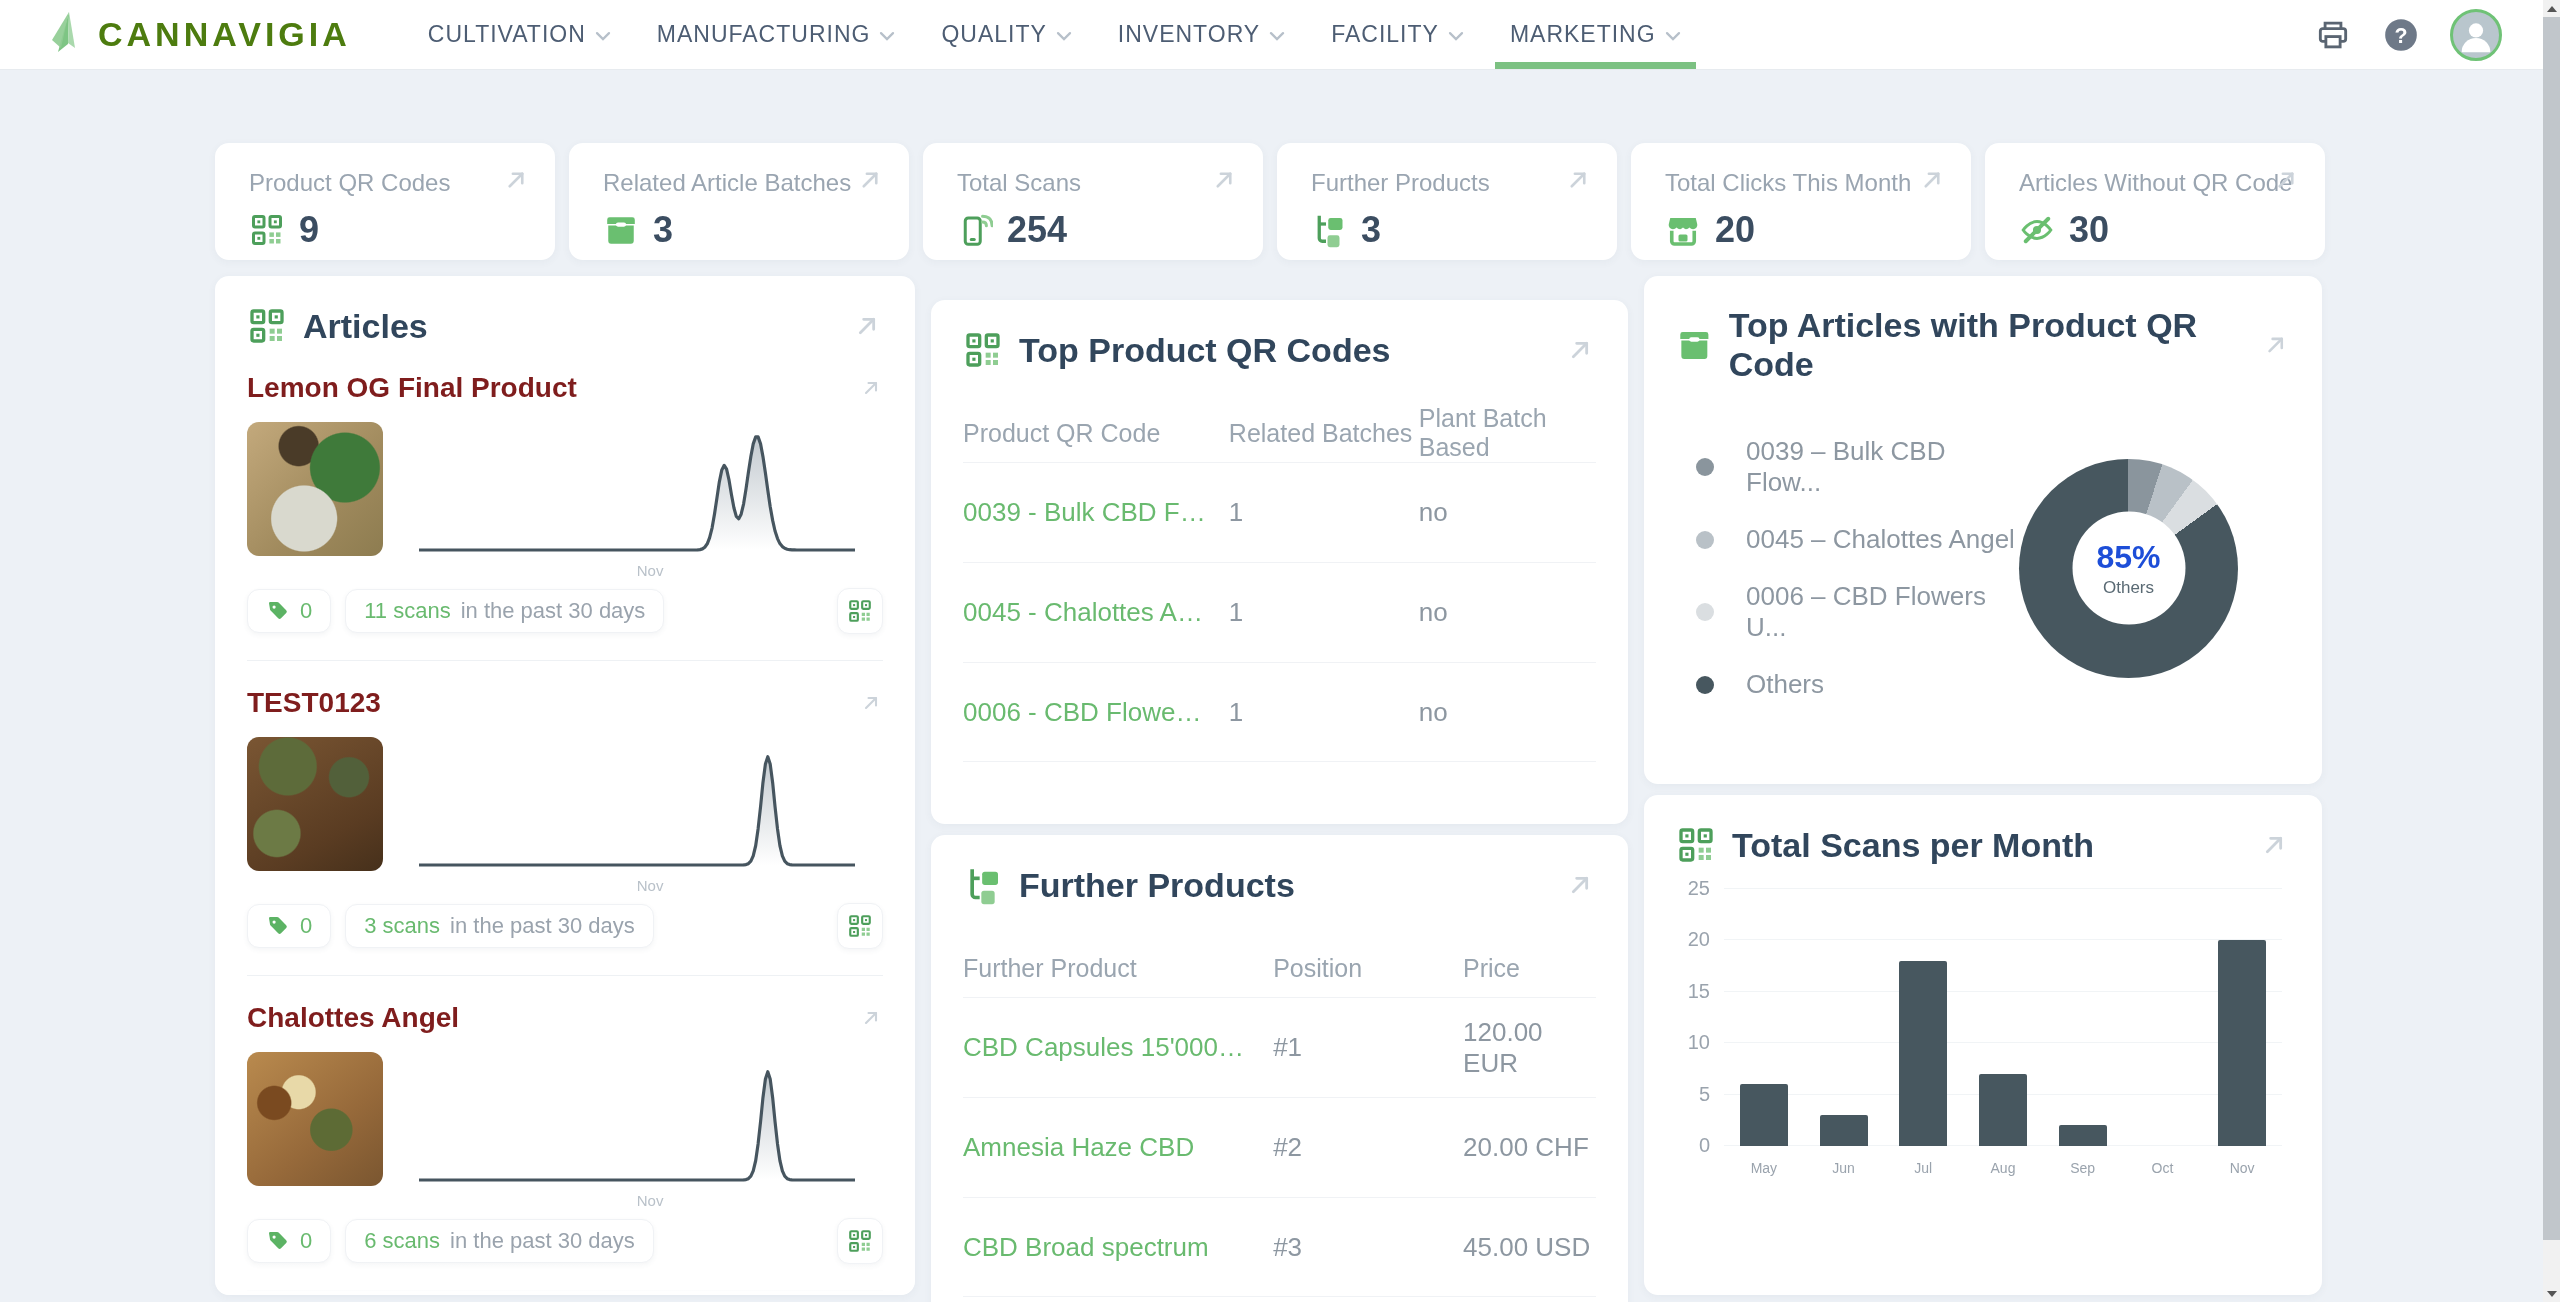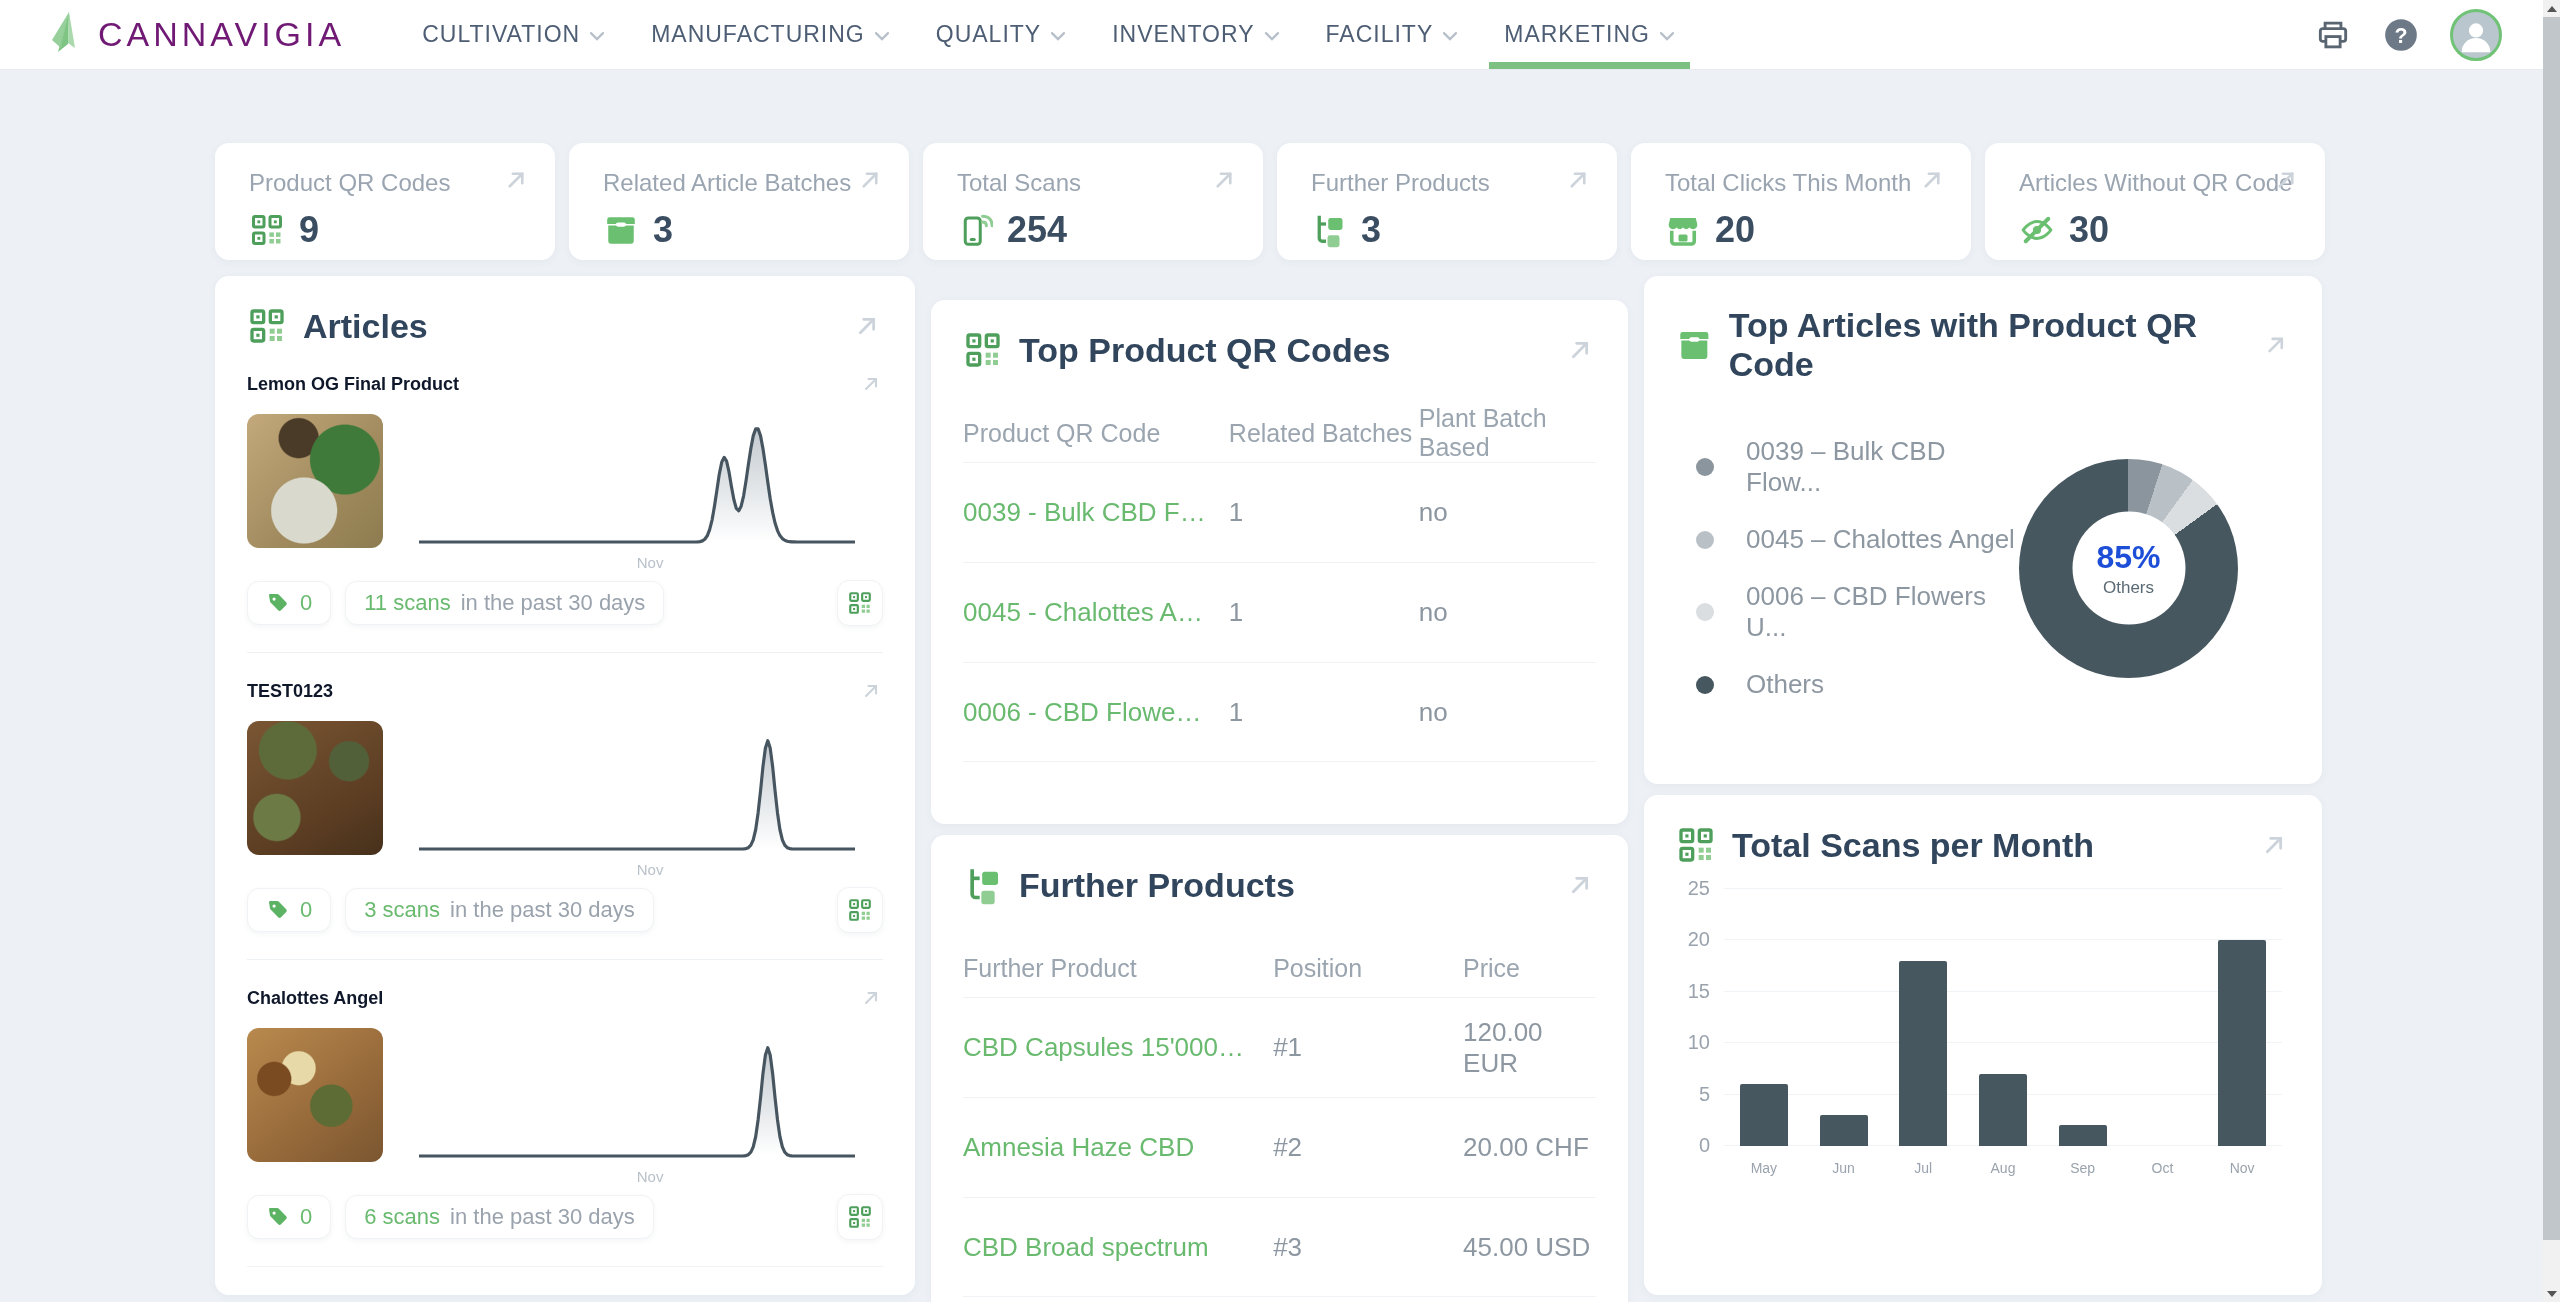--- a/index.html
+++ b/index.html
@@ -2,21 +2,21 @@
 <html><head>
 <meta charset="utf-8">
 <style>
   * { margin:0; padding:0; box-sizing:border-box; }
   html,body { width:2560px; height:1302px; overflow:hidden; }
   body { background:#edf1f6; font-family:"Liberation Sans", sans-serif; color:#3c4c5e; position:relative; }
 
   
   .topbar { position:relative; height:70px; background:#fff; border-bottom:1px solid #e7ebef; display:flex; align-items:center; padding:0 0 0 48px; z-index:5; }
   .brand { display:flex; align-items:center; gap:10px; margin-right:54px; }
-  .brand-name { font-size:34px; font-weight:400; letter-spacing:4px; color:#701a75; }
+  .brand-name { font-size:34px; font-weight:700; letter-spacing:4px; color:#4d7c0f; }
   .mainnav { display:flex; height:100%; }
   .nav-item { position:relative; display:flex; align-items:center; gap:9px; padding:0 23px; height:100%; cursor:pointer;
               font-size:23px; letter-spacing:1px; color:#4d5d73; font-weight:500; }
   .nav-item .chev { width:16px; height:11px; margin-top:3px; }
   .nav-item.active::after { content:""; position:absolute; left:8px; right:8px; bottom:0; height:7px; background:#7cc182; }
   .topbar-right { position:absolute; right:58px; top:0; height:70px; display:flex; align-items:center; gap:30px; }
   .tb-icon { width:38px; height:38px; cursor:pointer; }
   .avatar-wrap { width:52px; height:52px; border-radius:50%; border:3px solid #6fc276; overflow:hidden; cursor:pointer; background:#b9c6cd; }
 
   
@@ -37,21 +37,21 @@
   .panel-title { font-size:34px; font-weight:700; color:#31465c; }
   .panel-head .corner-arrow { position:static; margin-left:auto; width:32px; height:32px; }
 
   
   .articles-panel { height:1019px; overflow:hidden; }
   .articles-panel::after { content:""; position:absolute; left:0; right:0; bottom:0; height:34px;
        background:linear-gradient(to bottom, rgba(255,255,255,0), #fff); border-radius:0 0 14px 14px; }
   .article { padding:26px 0 26px; }
   .article + .article { border-top:1px solid #eef1f4; }
   .article-titlerow { display:flex; align-items:center; }
-  .article-name { font-size:18px; font-weight:700; color:#0f172a; }
+  .article-name { font-size:28px; font-weight:700; color:#7f1d1d; }
   .article-titlerow .mini-arrow { margin-left:auto; width:24px; height:24px; cursor:pointer; }
   .article-body { display:flex; margin-top:18px; }
   .article-img { width:136px; height:134px; border-radius:12px; flex:0 0 auto; }
   .img-cream  { background:
       radial-gradient(circle at 42% 72%, #d9d9ce 0 26%, transparent 27%),
       radial-gradient(circle at 44% 70%, #9aa23c 0 17%, transparent 18%),
       radial-gradient(circle at 72% 34%, #3f7a3a 0 26%, transparent 27%),
       radial-gradient(circle at 38% 18%, #4a3b28 0 14%, transparent 15%),
       linear-gradient(135deg,#c3a97c,#a08a5d 60%,#8d7c50); }
   .img-jars { background:

